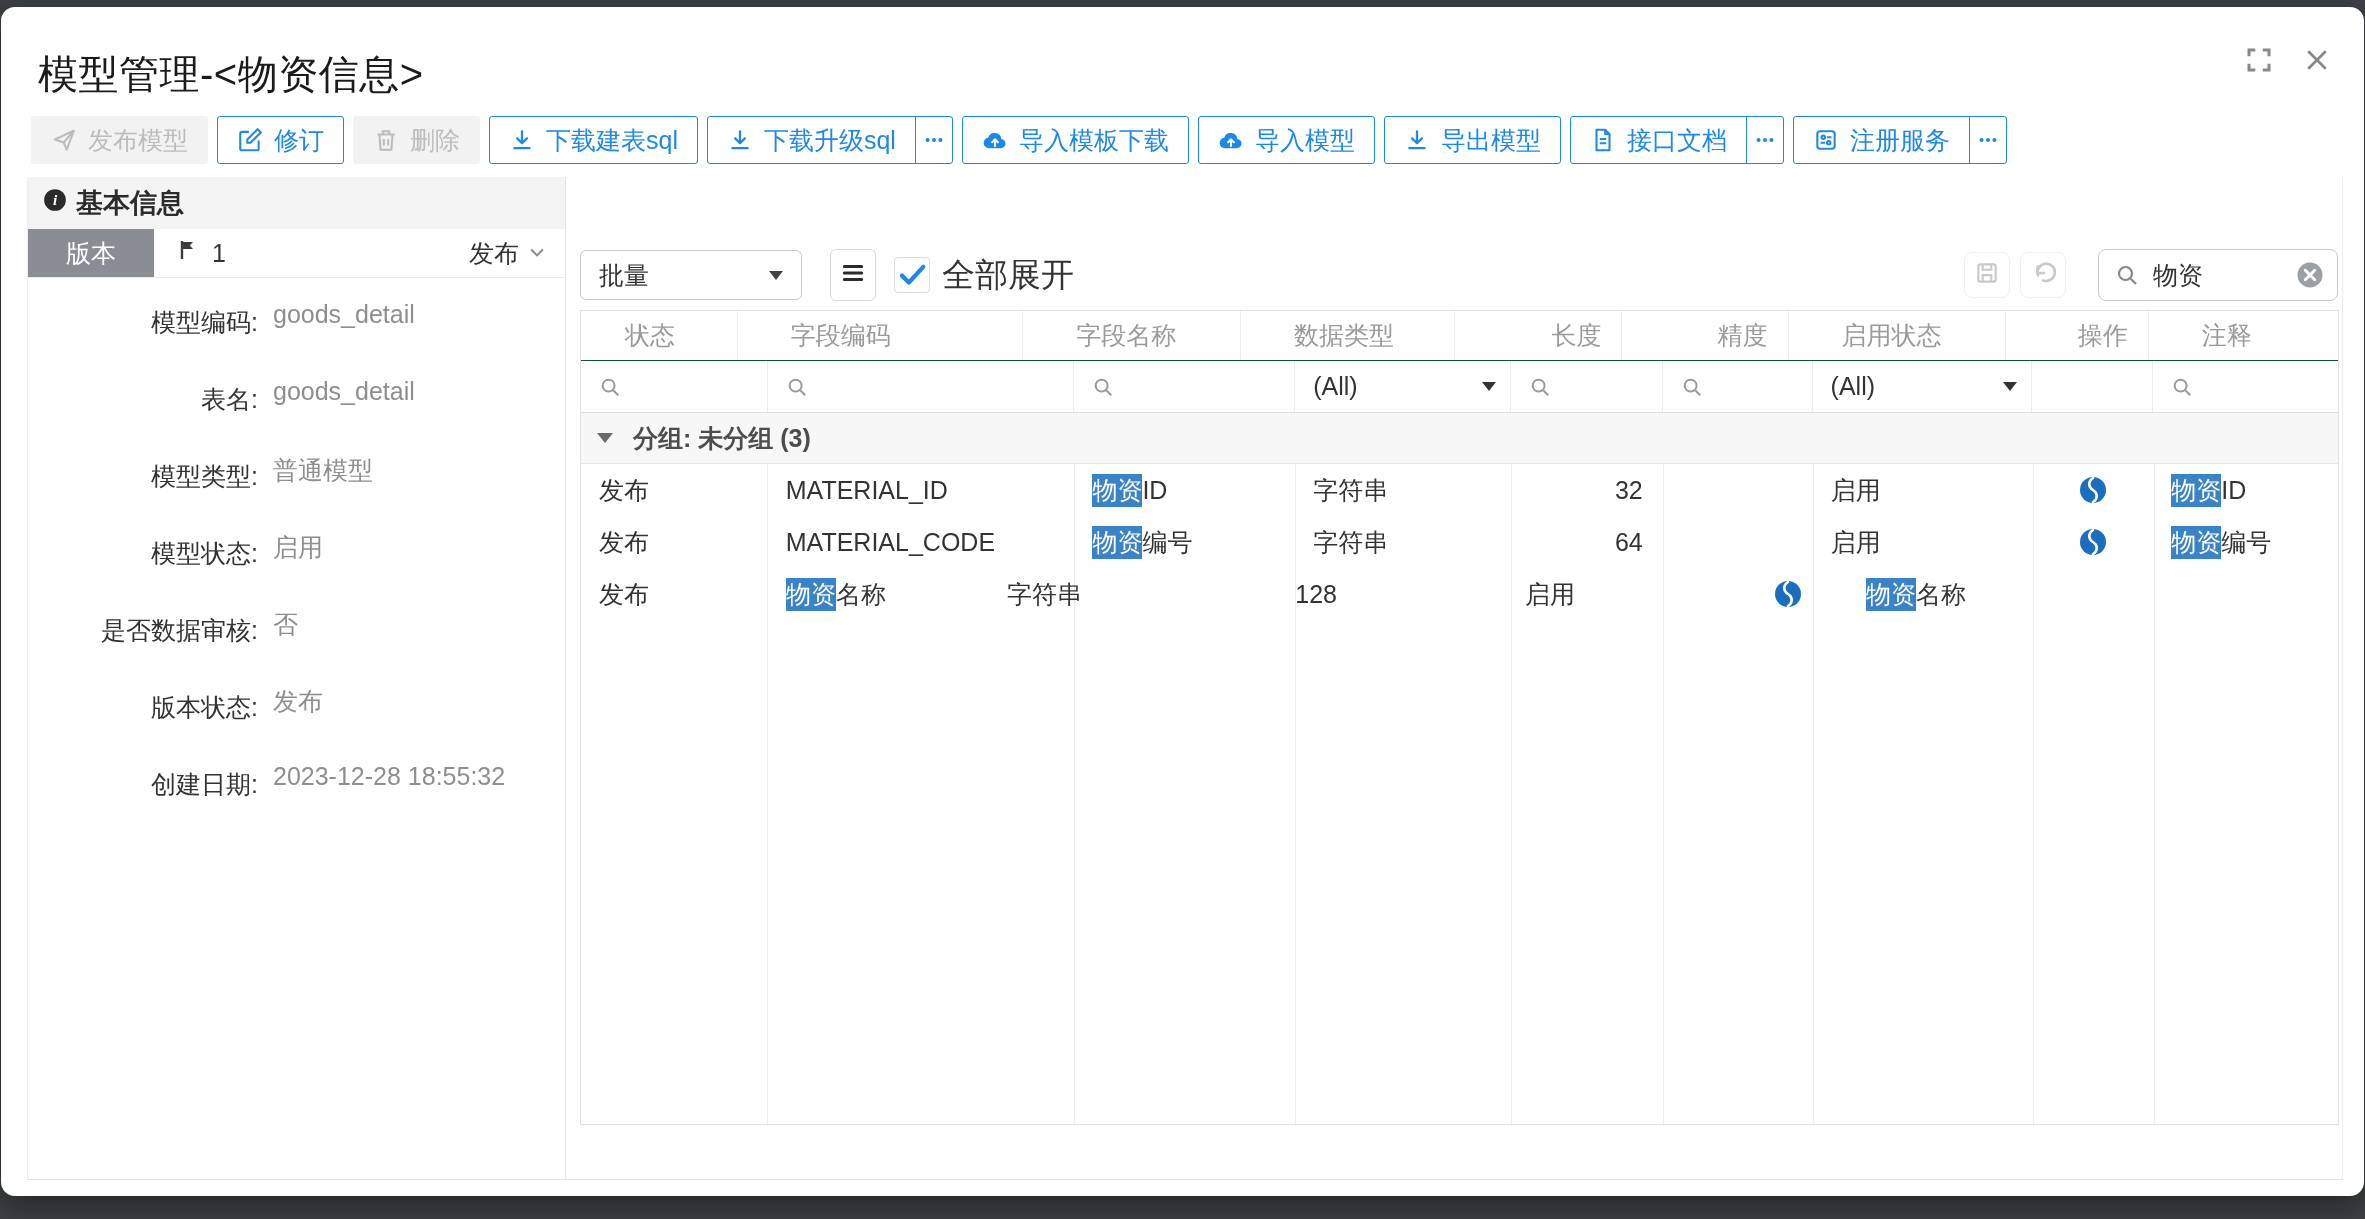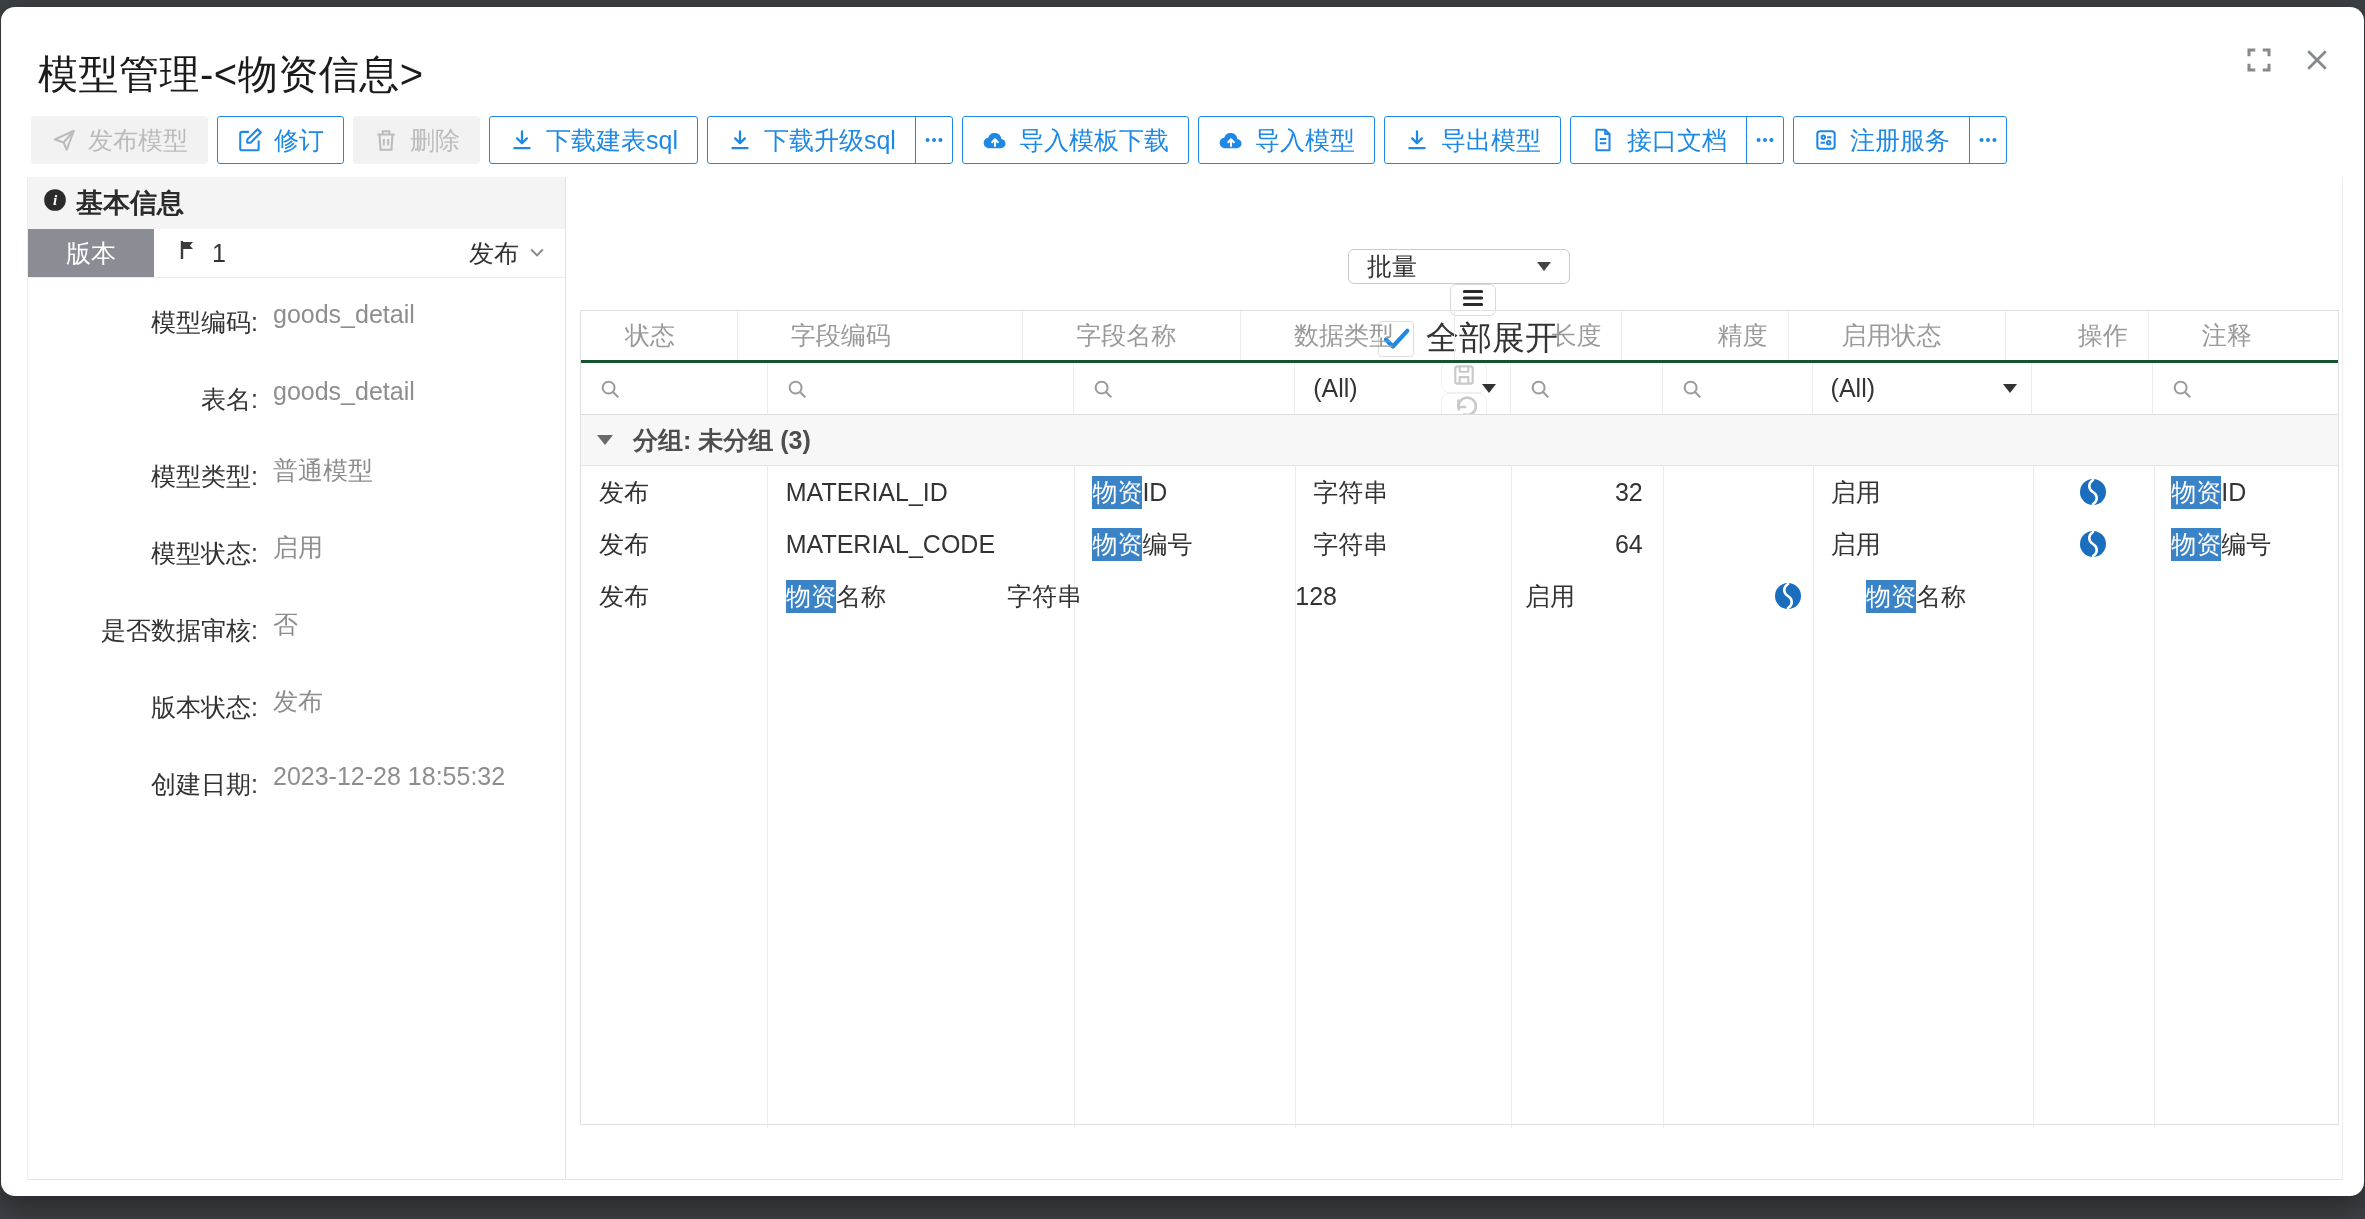--- a/index.html
+++ b/index.html
@@ -49,21 +49,21 @@
   .version-main svg{width:24px;height:24px;}
   .version-spacer{flex:1;}
   .version-status{display:flex;align-items:center;gap:8px;color:#333;cursor:pointer;}
   .version-status svg{width:20px;height:20px;color:#8a8a8a;}
   
   .fields{padding-top:22px;}
   .field-row{height:77px;display:flex;align-items:flex-start;}
   .field-label{width:230px;text-align:right;font-size:25px;color:#333;flex:0 0 230px;padding-top:6px;}
   .field-value{padding-left:15px;font-size:25px;color:#8e8e8e;white-space:nowrap;}
   
-  .controls{position:absolute;top:72px;left:14px;right:4px;height:52px;display:flex;align-items:center;flex-direction:column;}
+  .controls{position:absolute;top:72px;left:14px;right:4px;height:52px;display:flex;align-items:center;}
   .select-box{width:222px;height:50px;border:1px solid #c9c9c9;border-radius:6px;display:flex;align-items:center;padding:0 18px;box-sizing:border-box;font-size:25px;color:#333;cursor:pointer;background:#fff;}
   .select-box .caret{margin-left:auto;}
   .caret{width:0;height:0;border-left:7px solid transparent;border-right:7px solid transparent;border-top:9px solid #444;}
   .hamburger{width:44px;height:50px;border:1px solid #d9d9d9;border-radius:6px;margin-left:28px;display:flex;align-items:center;justify-content:center;cursor:pointer;background:#fff;}
   .hamburger svg{width:26px;height:26px;color:#2b2b2b;}
   .checkbox-wrap{display:flex;align-items:center;margin-left:18px;gap:12px;cursor:pointer;}
   .checkbox{width:34px;height:34px;background:#fff;border:1px solid #ddd;border-radius:4px;display:flex;align-items:center;justify-content:center;}
   .checkbox svg{width:30px;height:30px;color:#1e88e5;}
   .checkbox-label{font-size:33px;color:#333;}
   .ctrl-spacer{flex:1;}
@@ -71,21 +71,21 @@
   .mini-btn svg{width:26px;height:26px;}
   .search-box{width:240px;height:52px;border:1px solid #c9c9c9;border-radius:8px;margin-left:32px;display:flex;align-items:center;padding:0 12px 0 16px;box-sizing:border-box;background:#fff;}
   .search-box .mag{color:#888;flex:0 0 auto;}
   .search-box .mag svg{width:24px;height:24px;display:block;}
   .search-value{font-size:25px;color:#333;margin-left:14px;flex:1;}
   .search-clear{width:30px;height:30px;color:#9aa0a6;cursor:pointer;}
   .search-clear svg{width:30px;height:30px;display:block;}
   
   .table{position:absolute;top:133px;left:14px;width:1759px;height:815px;border:1px solid #e0e0e0;box-sizing:border-box;}
   .t-row{display:flex;}
-  .t-head{height:49px;border-bottom:3px solid #14532d;gap:41px;}
+  .t-head{height:49px;border-bottom:1px solid #14532d;gap:41px;}
   .t-head .cell{display:flex;align-items:center;font-size:25px;color:#9a9a9a;border-right:1px solid #ececec;box-sizing:border-box;padding-left:12px;}
   .t-head .cell:first-child{padding-left:44px;}
   .t-head .cell:last-child{border-right:none;}
   .t-head .cell.right{justify-content:flex-end;padding-right:20px;}
   .t-filter{height:51px;border-bottom:1px solid #dcdcdc;}
   .t-filter .cell{display:flex;align-items:center;border-right:1px solid #ececec;box-sizing:border-box;padding:0 14px 0 18px;color:#9a9a9a;}
   .t-filter .cell:last-child{border-right:none;}
   .t-filter .cell svg{width:22px;height:22px;color:#9a9a9a;}
   .t-filter .all{font-size:25px;color:#333;}
   .t-filter .caret{margin-left:auto;border-top-color:#333;}

